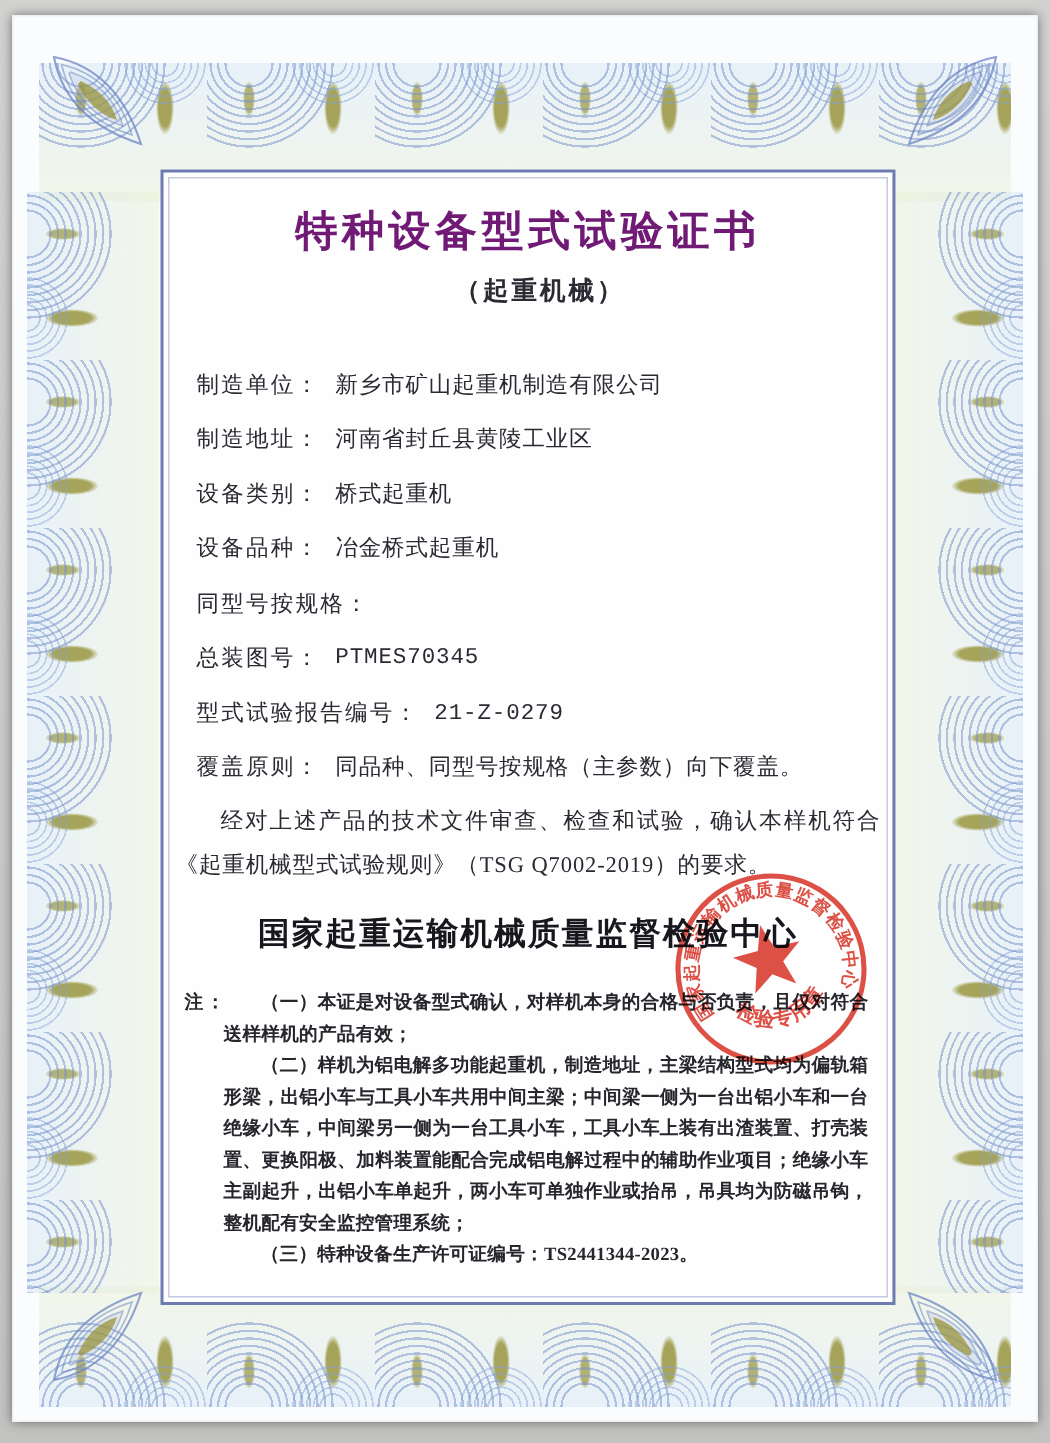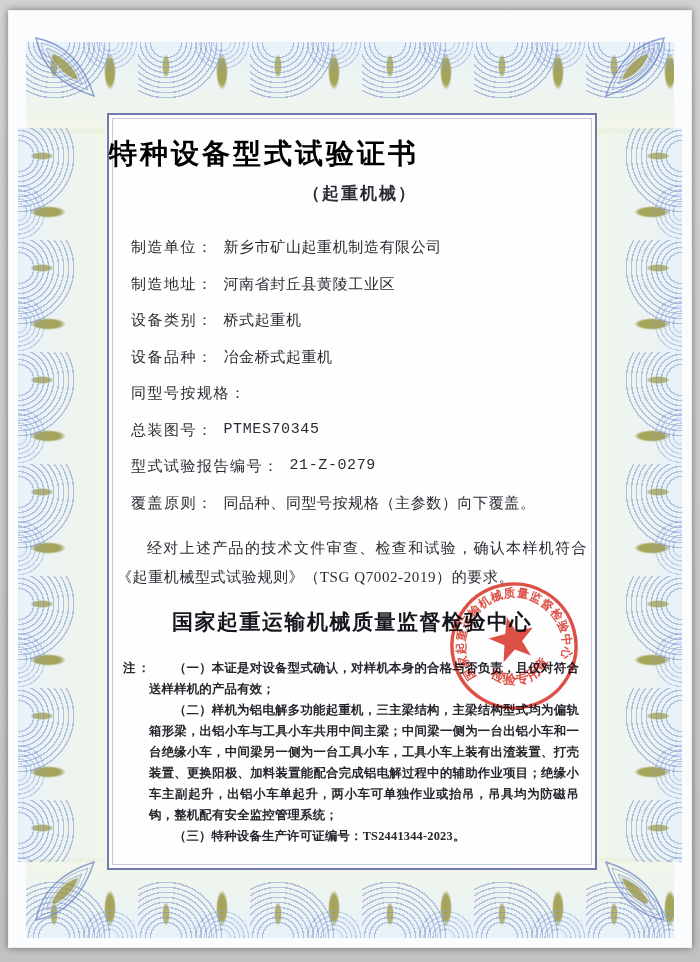--- a/index.html
+++ b/index.html
@@ -46,26 +46,26 @@
     background-size:88px 112px,88px 112px,88px 112px,88px 112px,100% 100%;
     background-repeat:repeat-y,repeat-y,repeat-y,repeat-y,no-repeat;}
   .corners{position:absolute;left:0;top:0;width:684px;height:938px;pointer-events:none;}
   
   .cert-box{position:absolute;left:99px;top:103px;width:490px;height:757px;background:#fefeff;
     border:2px solid #6e7ab2;box-shadow:inset 0 0 0 3px #fefeff, inset 0 0 0 4px rgba(110,122,178,.4);
     box-sizing:border-box;color:#2a2a32;}
   .cert-no{margin-top:24px;text-align:right;padding-right:18px;}
   .cert-no .lbl{font-size:16px;letter-spacing:1px;}
   .cert-no .num{font-size:19px;letter-spacing:.5px;}
-  .title{margin:20px 0 0 0;text-align:left;font-family:"Liberation Sans","DejaVu Sans",sans-serif;
-    font-size:28px;font-weight:700;letter-spacing:3px;color:#000000;}
+  .title{margin:20px 0 0 0;text-align:center;font-family:"Liberation Sans","DejaVu Sans",sans-serif;
+    font-size:28px;font-weight:700;letter-spacing:3px;color:#701a75;}
   .subtitle{margin-top:9px;text-align:center;font-family:"Liberation Sans","DejaVu Sans",sans-serif;
     font-size:17px;font-weight:700;letter-spacing:2px;padding-left:16px;}
   .fields{margin-top:33px;padding-left:22px;}
-  .field-row{height:36.5px;display:flex;align-items:flex-start;font-size:15px;}
+  .field-row{height:36.5px;display:flex;align-items:center;font-size:15px;}
   .f-label{letter-spacing:1.5px;white-space:nowrap;}
   .f-value{margin-left:10px;letter-spacing:.6px;white-space:nowrap;font-family:Liberation Mono, monospace;}
   .statement{margin:4px 8px 0 8px;font-size:15px;line-height:29px;text-indent:2em;
     text-align:justify;letter-spacing:.6px;}
   .date-line{margin-top:9px;text-align:right;padding-right:16px;font-size:15.5px;letter-spacing:1px;}
   .date-line .dv{margin-left:26px;}
   .authority{margin-top:16px;text-align:center;font-size:21px;font-weight:700;letter-spacing:1.5px;color:#17171d;}
   .notes{position:relative;margin-top:22px;padding:0 16px 0 14px;font-size:12.4px;font-weight:700;
     line-height:21px;color:#26262c;}
   .notes-label{position:absolute;left:14px;top:0;letter-spacing:2px;}
@@ -143,21 +143,21 @@
 
       <p class="statement">经对上述产品的技术文件审查、检查和试验，确认本样机符合《起重机械型式试验规则》（TSG Q7002-2019）的要求。</p>
 
 
       <div class="authority">国家起重运输机械质量监督检验中心</div>
 
       <div class="notes">
         <span class="notes-label">注：</span>
         <div class="notes-body">
           <p>（一）本证是对设备型式确认，对样机本身的合格与否负责，且仅对符合送样样机的产品有效；</p>
-          <p>（二）样机为铝电解多功能起重机，三主梁结构，主梁结构型式均为偏轨箱形梁，出铝小车与工具小车共用中间主梁；中间梁一侧为一台出铝小车和一台绝缘小车，中间梁另一侧为一台工具小车，工具小车上装有出渣装置、打壳装置、更换阳极、加料装置能配合完成铝电解过程中的辅助作业项目；绝缘小车主副起升，出铝小车单起升，两小车可单独作业或抬吊，吊具均为防磁吊钩，整机配有安全监控管理系统；</p>
+          <p>（二）样机为铝电解多功能起重机，制造地址，主梁结构型式均为偏轨箱形梁，出铝小车与工具小车共用中间主梁；中间梁一侧为一台出铝小车和一台绝缘小车，中间梁另一侧为一台工具小车，工具小车上装有出渣装置、打壳装置、更换阳极、加料装置能配合完成铝电解过程中的辅助作业项目；绝缘小车主副起升，出铝小车单起升，两小车可单独作业或抬吊，吊具均为防磁吊钩，整机配有安全监控管理系统；</p>
           <p>（三）特种设备生产许可证编号：TS2441344-2023。</p>
         </div>
       </div>
 
     </div>
 
     <svg class="seal" viewBox="0 0 140 140">
       <g transform="rotate(-14 70 70)" fill="#d9382c">
         <circle cx="70" cy="70" r="62" fill="none" stroke="#d9382c" stroke-width="3.4"></circle>
         <defs>

